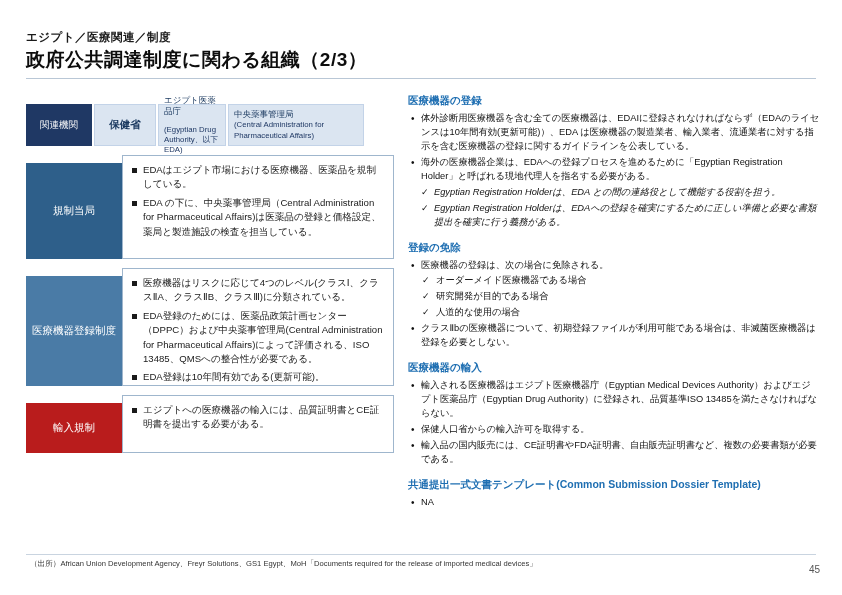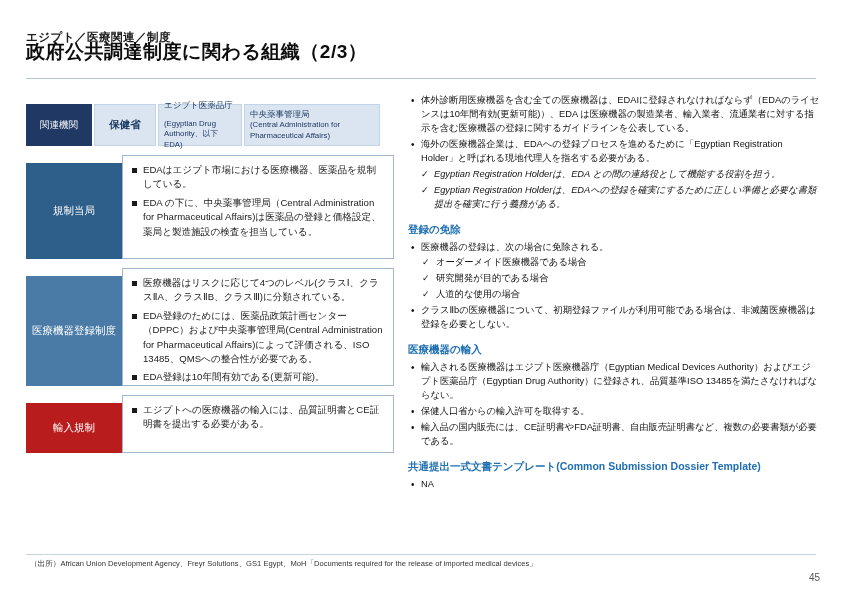--- a/index.html
+++ b/index.html
@@ -19,21 +19,21 @@
   .breadcrumb {
     position: absolute;
     left: 26px; top: 30px;
     font-size: 11.5px;
     font-weight: bold;
     color: #1a1a1a;
     letter-spacing: 0.5px;
   }
   .title {
     position: absolute;
-    left: 26px; top: 39px;
+    left: 26px; top: 47px;
     font-size: 19px;
     font-weight: bold;
     color: #0d0d0d;
     letter-spacing: 0.5px;
   }
   .title-rule {
     position: absolute;
     left: 26px; top: 78px;
     width: 790px; height: 1px;
     background: #b9c7d6;
@@ -64,21 +64,21 @@
     border: 1px solid #c3d3e8;
     font-size: 8.5px;
     color: #17365d;
     padding: 3px 5px;
     line-height: 1.3;
     display: flex;
     flex-direction: column;
     justify-content: center;
   }
   .org-cell.c1 { width: 62px; align-items: center; justify-content: center; font-size: 10.5px; font-weight: bold; }
-  .org-cell.c2 { width: 84px; gap: 8px; }
+  .org-cell.c2 { width: 68px; gap: 8px; }
   .org-cell.c3 { width: 136px; }
   .org-cell .en { font-size: 7.8px; color: #1f3864; }
 
   .block {
     display: flex;
     margin-top: 9px;
     align-items: stretch;
   }
   .block-label {
     width: 96px;
@@ -173,21 +173,21 @@
     color: #333333;
   }
   .footer-rule {
     position: absolute;
     left: 26px; bottom: 40px;
     width: 790px; height: 1px;
     background: #c9d4e0;
   }
   .page-no {
     position: absolute;
-    right: 22px; bottom: 12px;
+    right: 22px; bottom: 20px;
     font-size: 10px;
     color: #555555;
   }
 </style>
 </head>
 <body>
 
 <div class="slide">
 
   <div class="breadcrumb">エジプト／医療関連／制度</div>
@@ -238,20 +238,21 @@
         <ul>
           <li>エジプトへの医療機器の輸入には、品質証明書とCE証明書を提出する必要がある。</li>
         </ul>
       </div>
     </div>
 
   </div>
 
   <div class="right-col">
 
+    <div class="sec-head">医療機器の登録</div>
     <ul>
       <li class="dot">体外診断用医療機器を含む全ての医療機器は、EDAIに登録されなければならず（EDAのライセンスは10年間有効(更新可能)）、EDA は医療機器の製造業者、輸入業者、流通業者に対する指示を含む医療機器の登録に関するガイドラインを公表している。</li>
       <li class="dot">海外の医療機器企業は、EDAへの登録プロセスを進めるために「Egyptian Registration Holder」と呼ばれる現地代理人を指名する必要がある。</li>
       <li class="check-i">Egyptian Registration Holderは、EDA との間の連絡役として機能する役割を担う。</li>
       <li class="check-i">Egyptian Registration Holderは、EDAへの登録を確実にするために正しい準備と必要な書類提出を確実に行う義務がある。</li>
     </ul>
 
     <div class="sec-head spaced">登録の免除</div>
     <ul>
       <li class="dot">医療機器の登録は、次の場合に免除される。</li>

